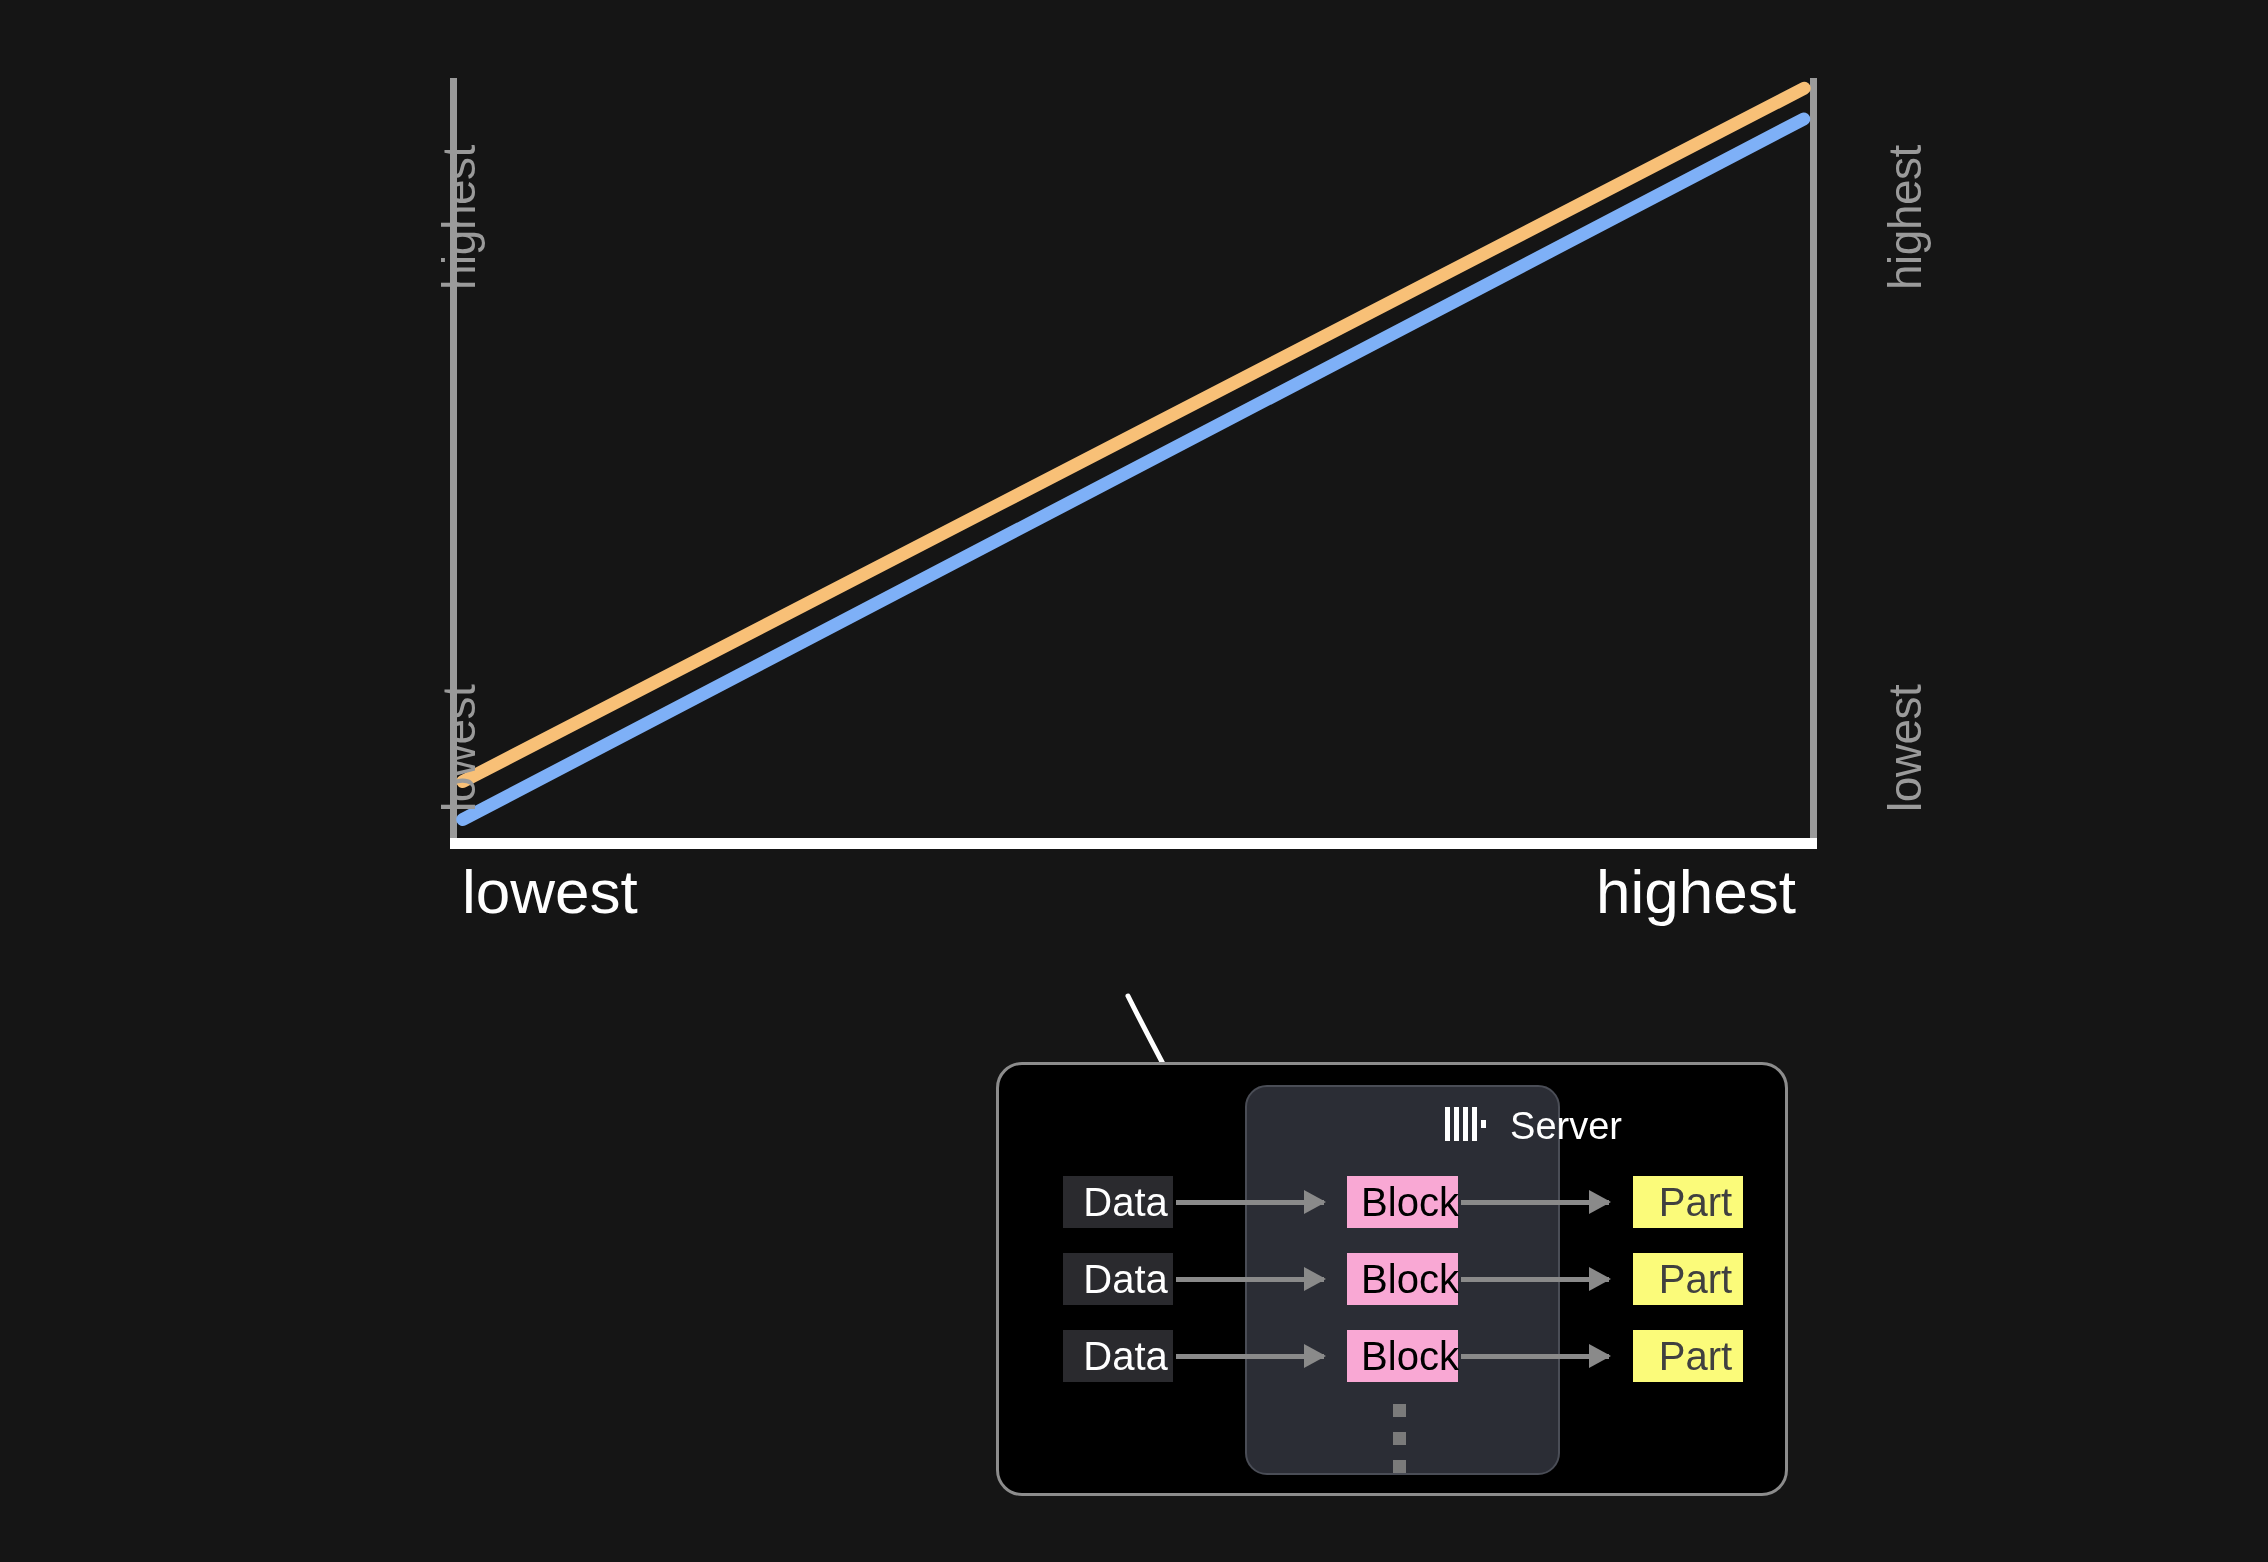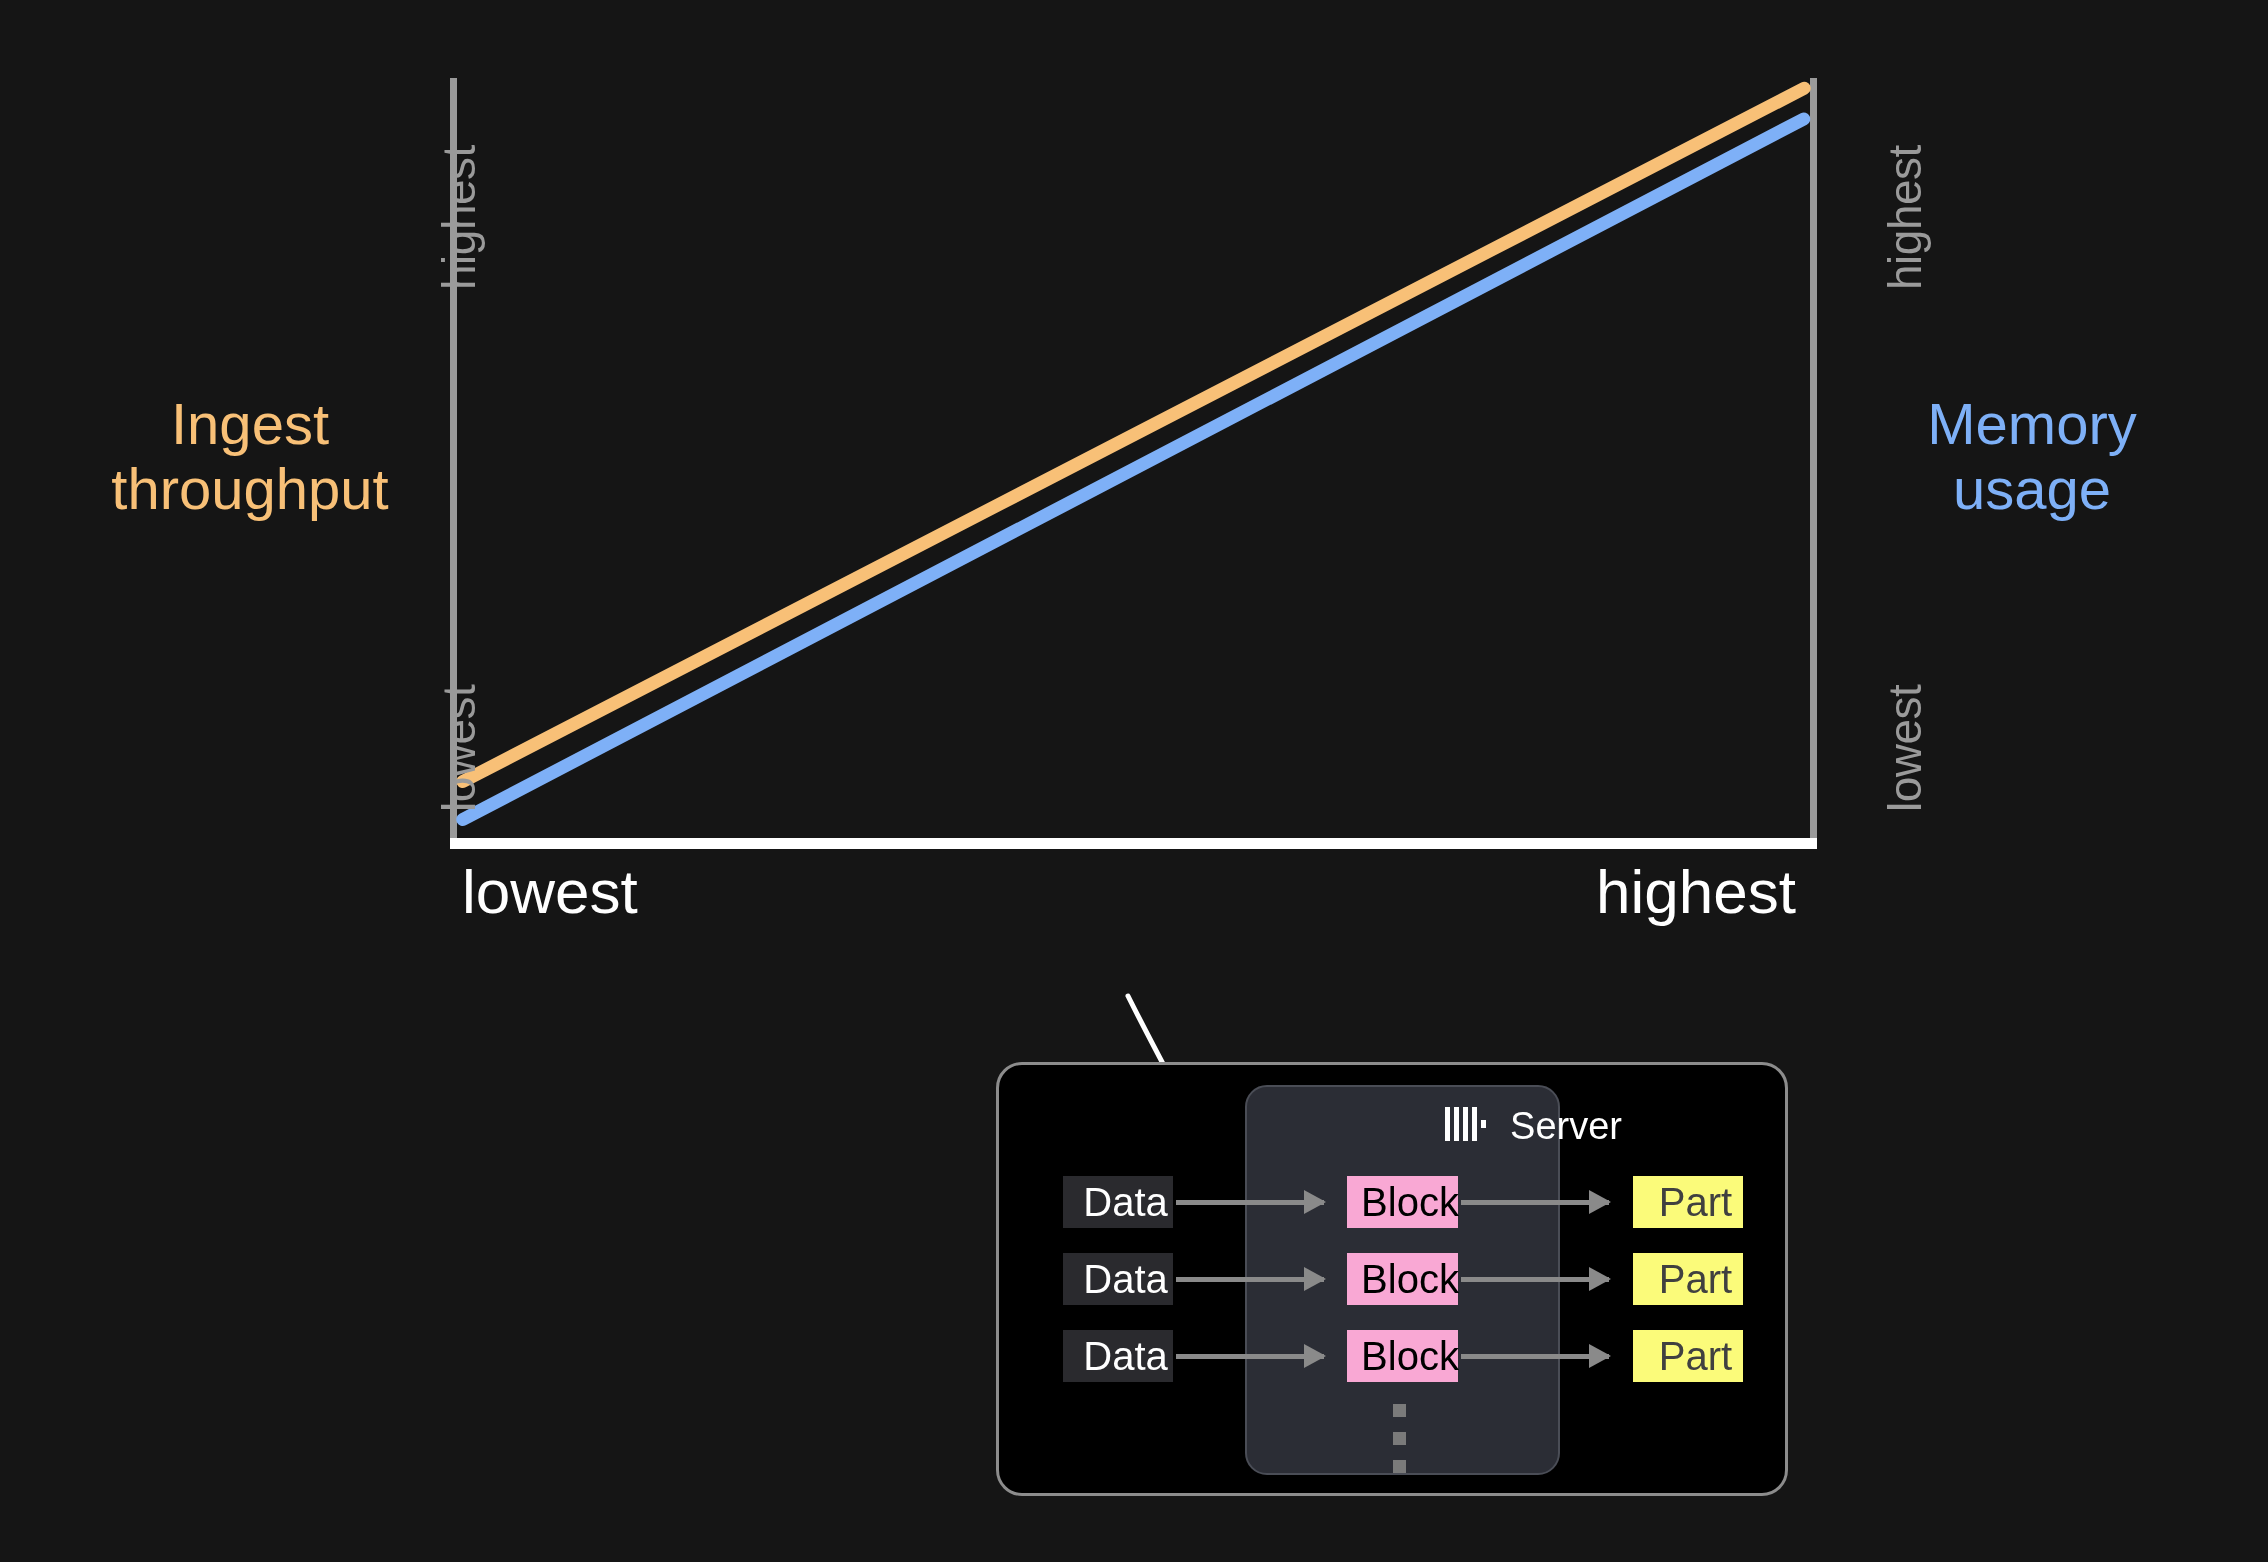--- a/index.html
+++ b/index.html
@@ -235,24 +235,20 @@
 
   <div id="trend-orange" class="trend" style="left: 457px; top: 778.3px; width: 1522.99px; transform: rotate(-27.3289deg);"></div>
   <div id="trend-blue" class="trend" style="left: 457px; top: 816.3px; width: 1526.49px; transform: rotate(-27.5823deg);"></div>
 
   <div id="tick-left-high" class="tick-label rot">highest</div>
   <div id="tick-left-low" class="tick-label rot">lowest</div>
 
   <div id="tick-right-high" class="tick-label rot">highest</div>
   <div id="tick-right-low" class="tick-label rot">lowest</div>
 
-  <div id="title-left" class="axis-title">Ingest
-throughput</div>
-  <div id="title-right" class="axis-title">Memory
-usage</div>
 
   <div id="x-lowest" class="x-label">lowest</div>
   <div id="x-highest" class="x-label">highest</div>
 </div>
 
 <svg id="callout-arrow" viewBox="0 0 180 180">
   <path d="M8 6 C 30 50, 58 102, 78 140" stroke="#ffffff" stroke-width="5" fill="none" stroke-linecap="round"></path>
   <path d="M50 118 L 96 160 L 70 108 Z" fill="#f2f2f2" stroke="#ffffff" stroke-width="3" stroke-linejoin="round"></path>
 </svg>
 

